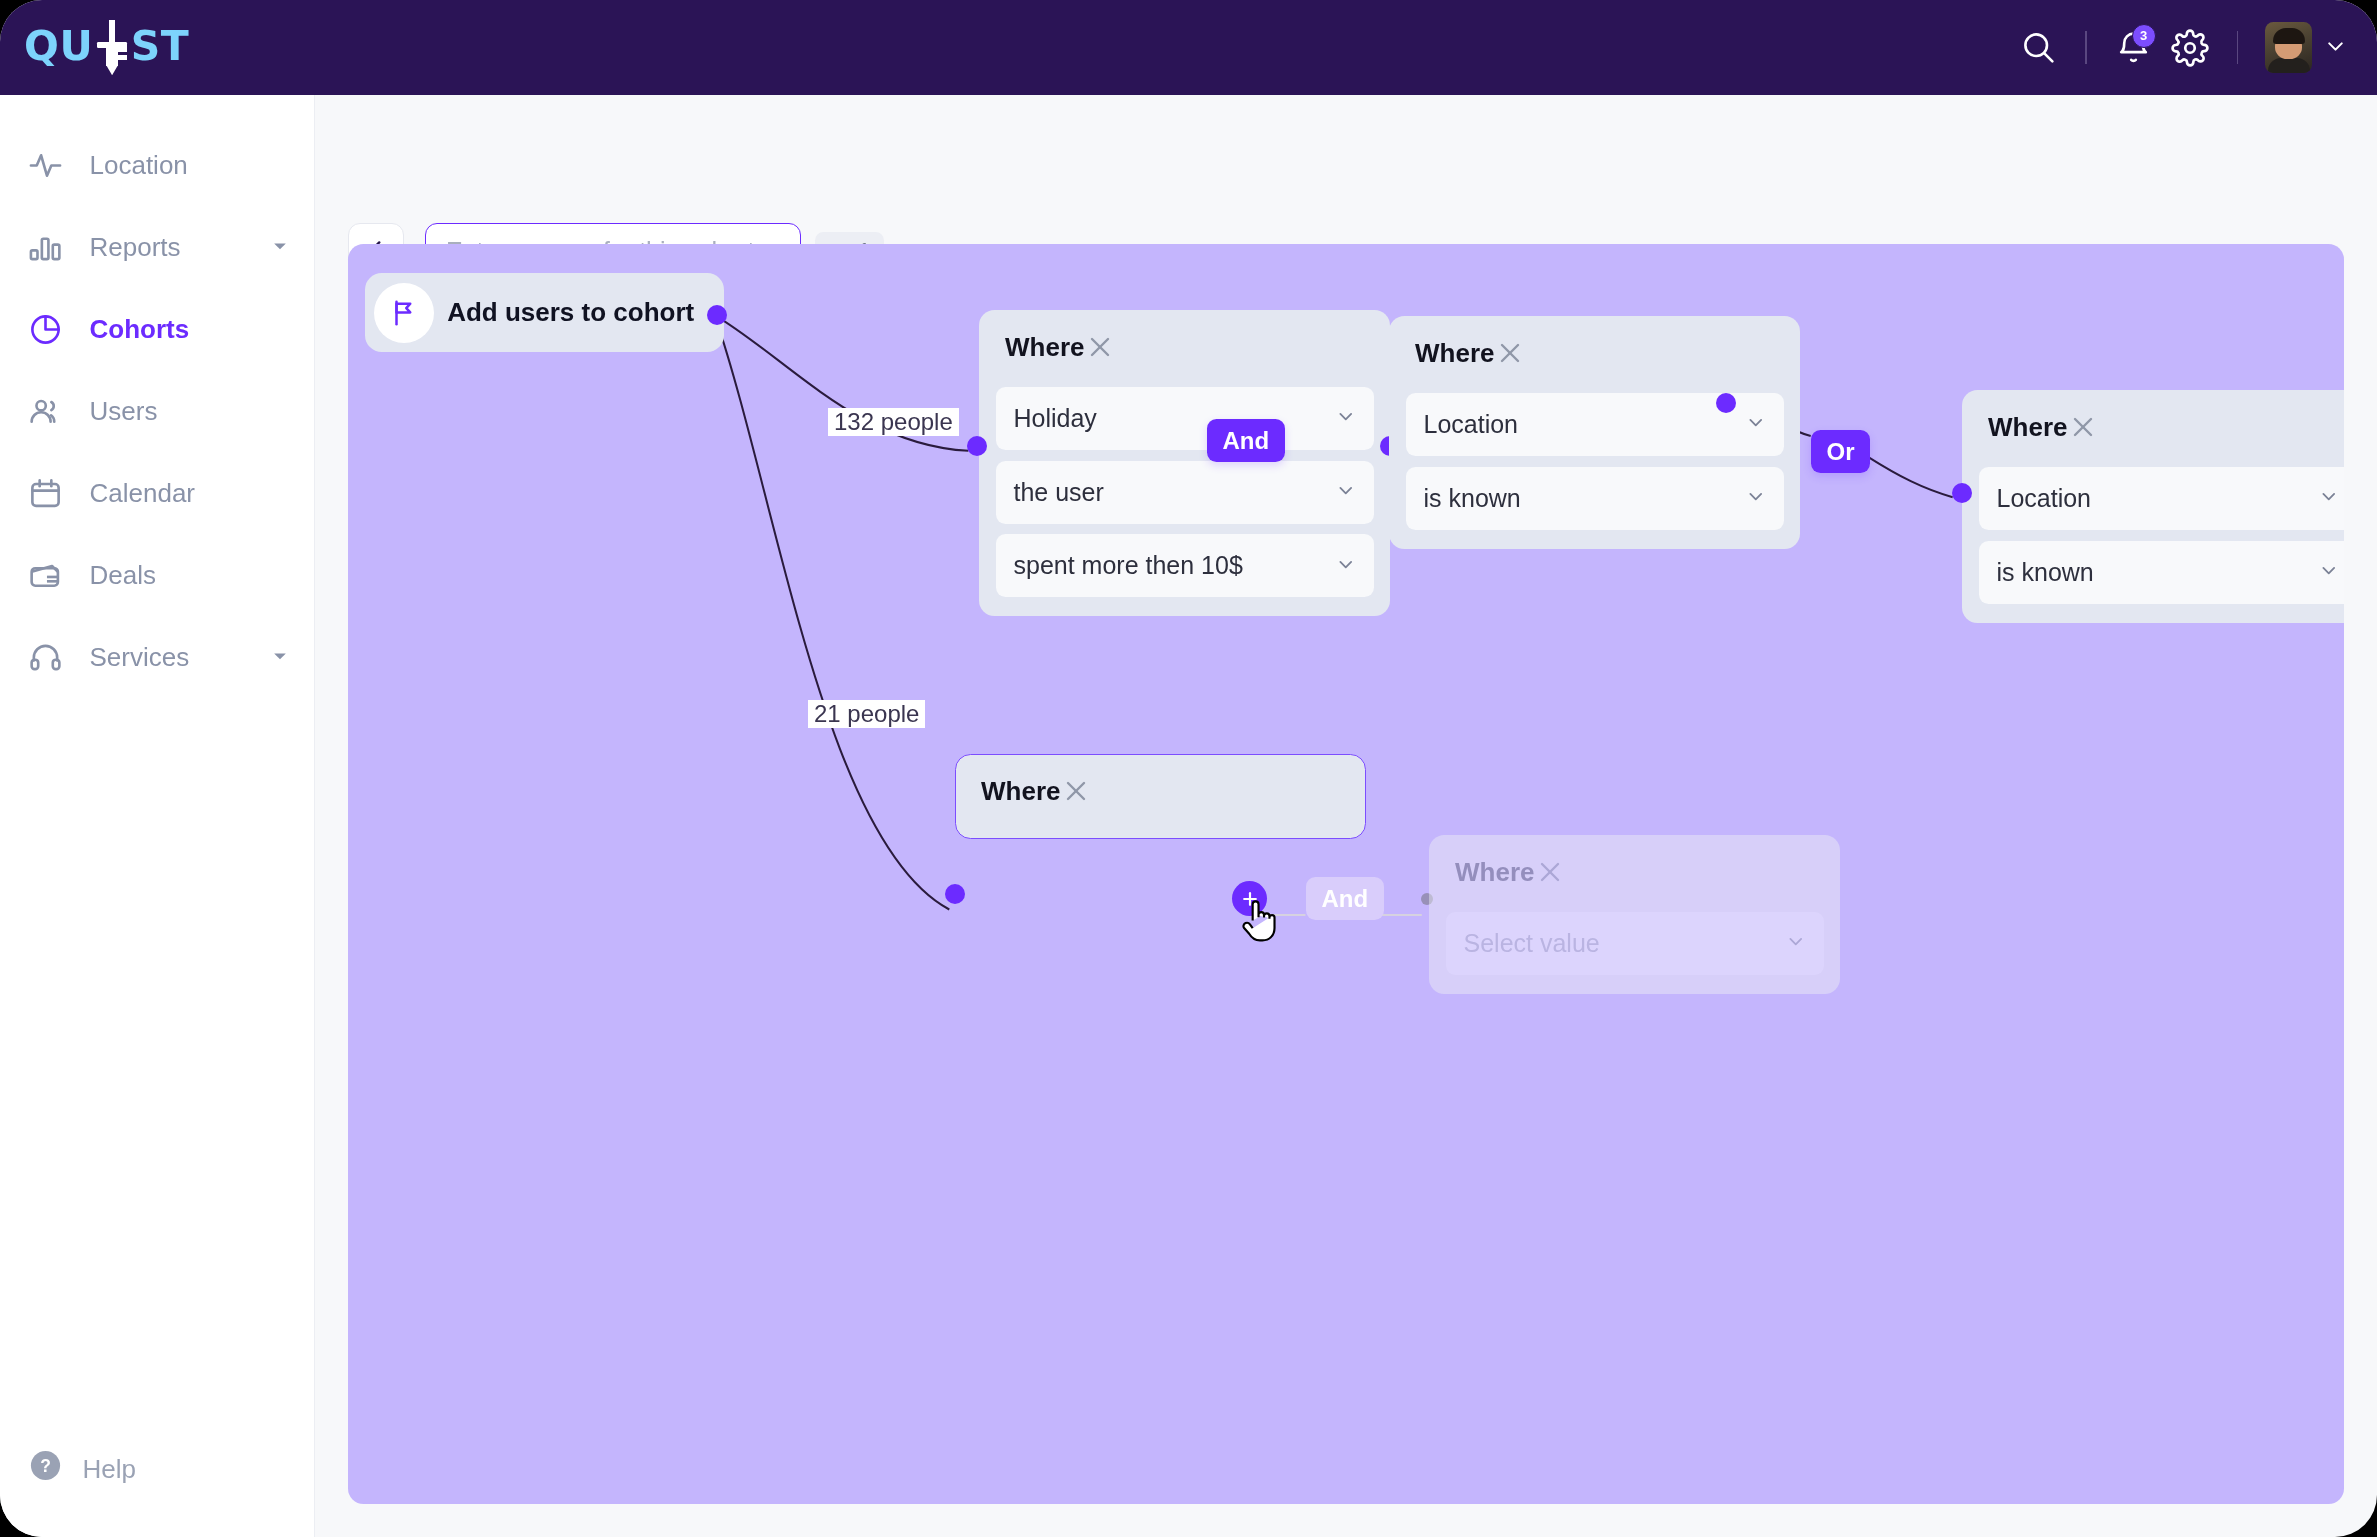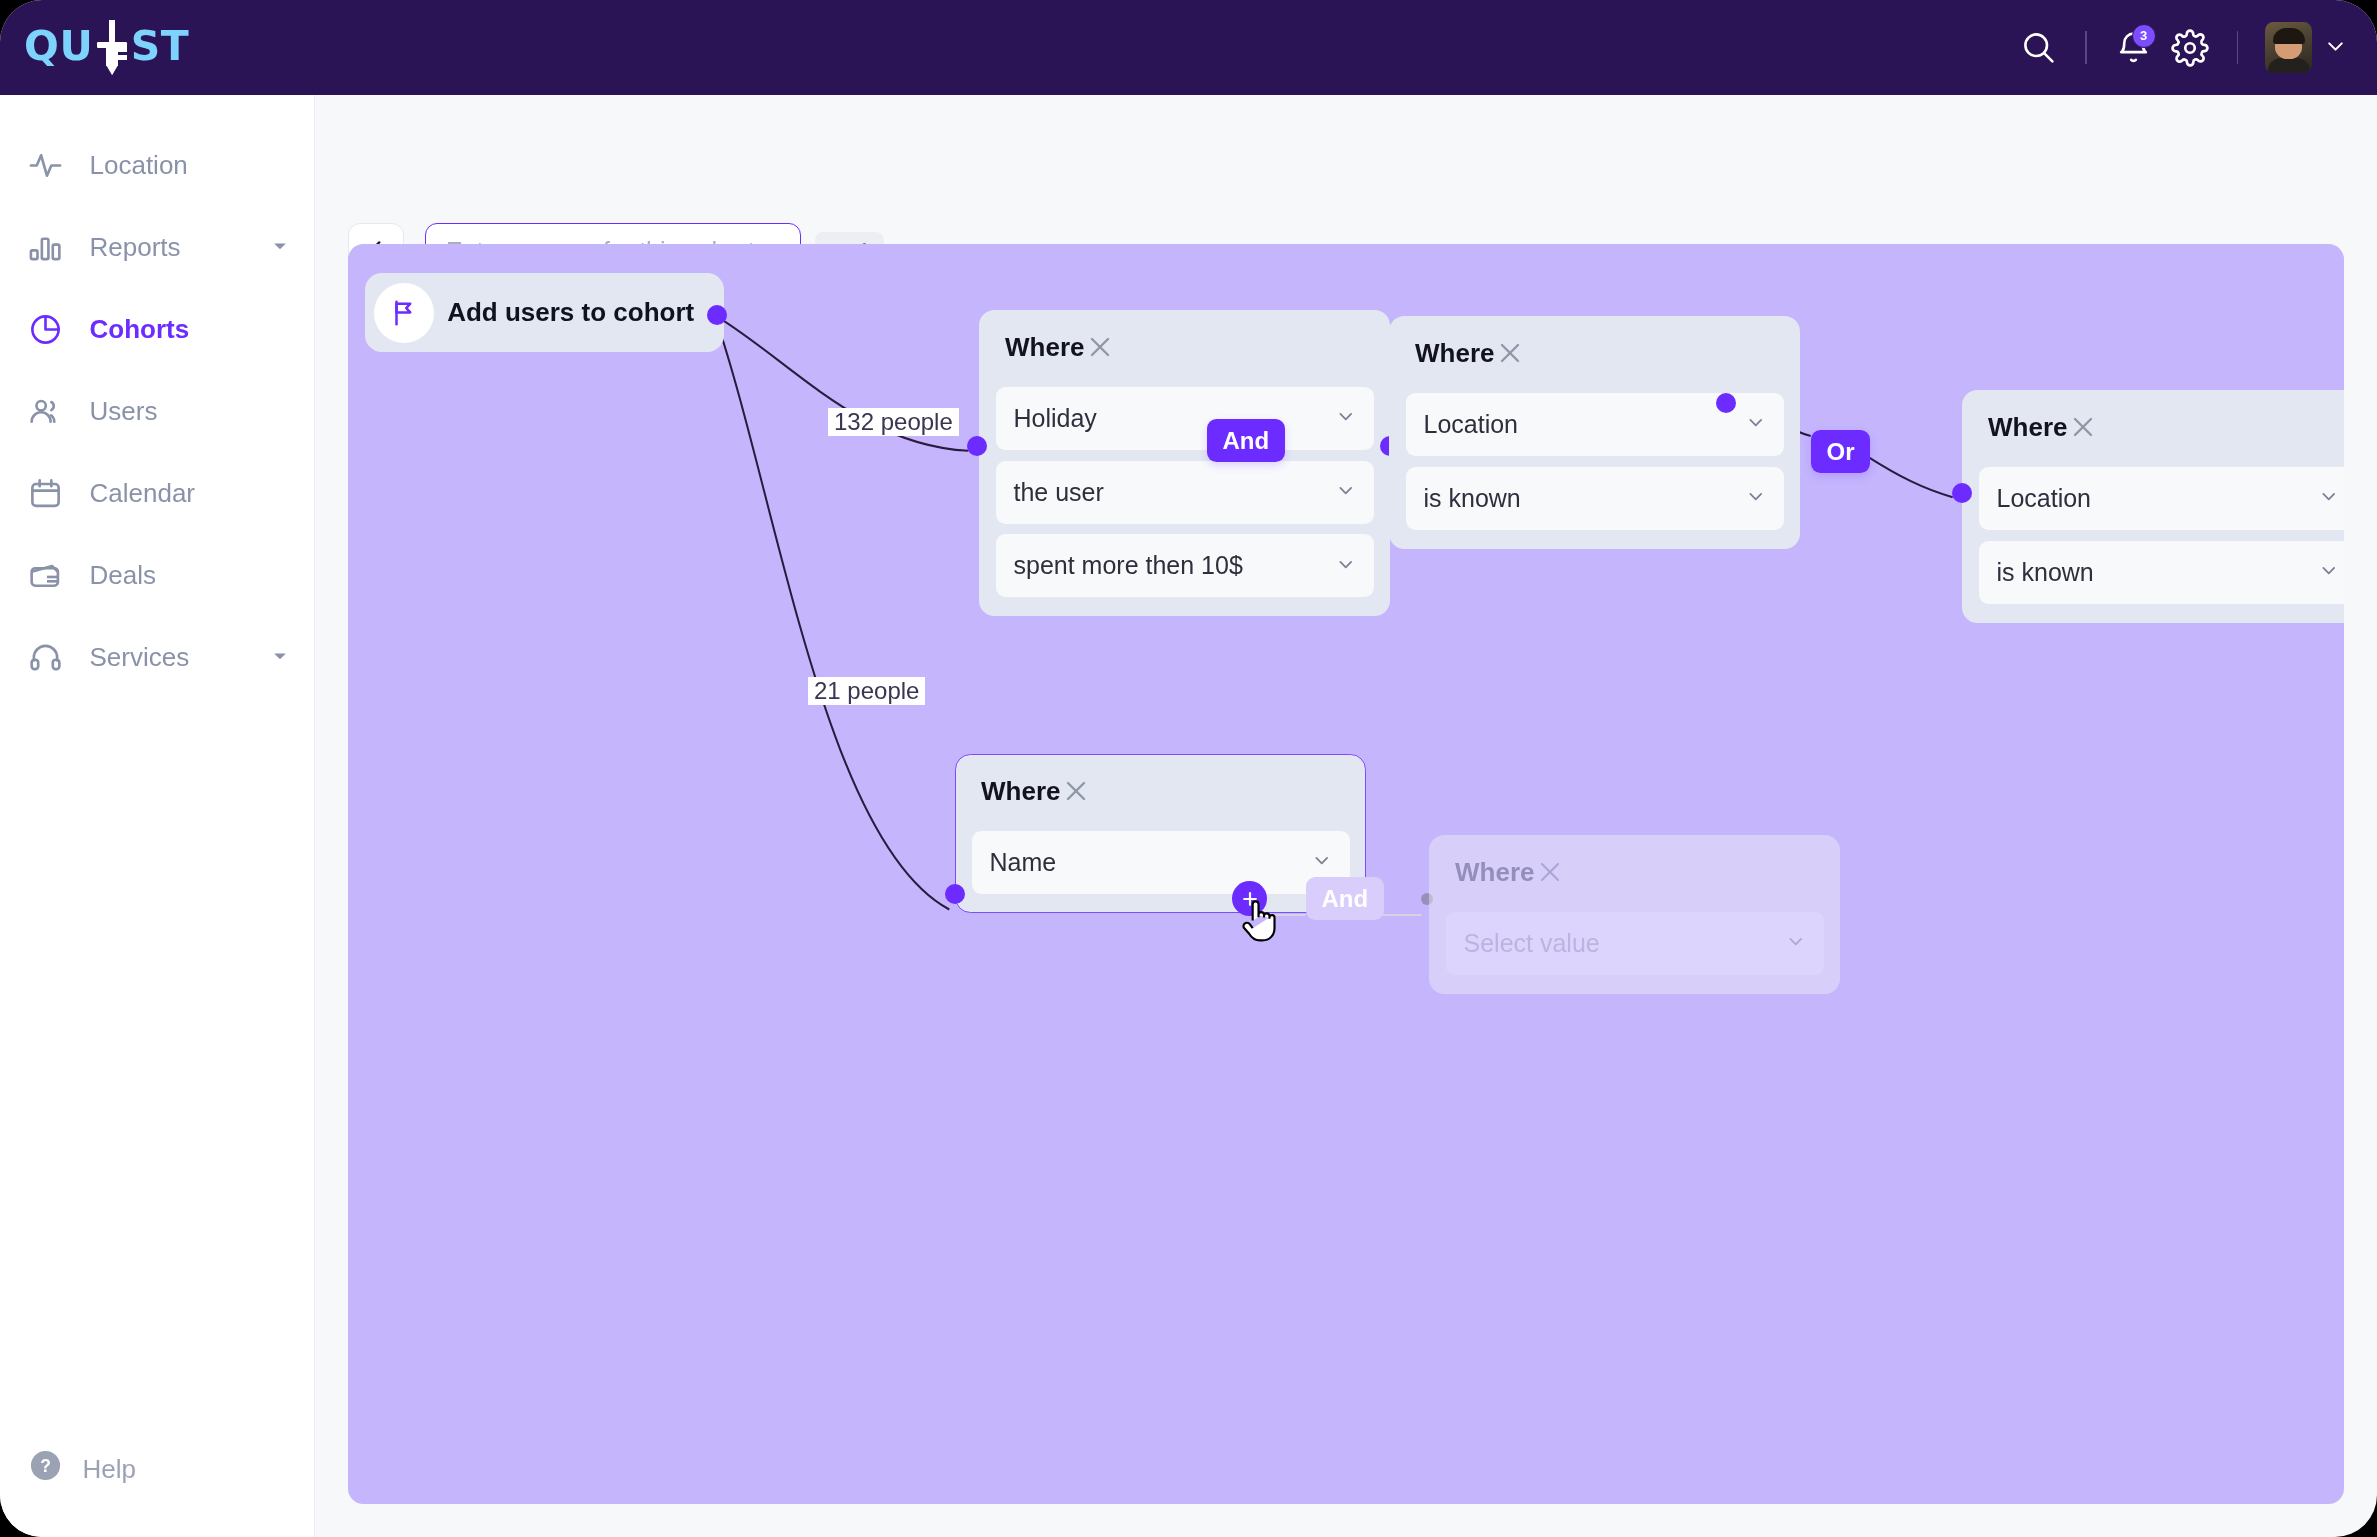--- a/index.html
+++ b/index.html
@@ -401,21 +401,21 @@
             <svg width="30" height="30" viewBox="0 0 24 24" fill="none" stroke="#6c2bff" stroke-width="2" stroke-linecap="round" stroke-linejoin="round">
               <line x1="6" y1="3" x2="6" y2="21"></line>
                 <path d="M6 4.5h11l-3.2 3.6 3.2 3.4H6z"></path>
             </svg>
           </span>
           <span class="lbl">Add users to cohort</span>
         </div>
         <span class="dot" style="left:359px; top:61px;"></span>
 
         <span class="edge-label" style="left:480px; top:164px;">132 people</span>
-        <span class="edge-label" style="left:460px; top:433px;">21 people</span>
+        <span class="edge-label" style="left:460px; top:456px;">21 people</span>
 
         <div class="node" style="left:631px; top:66px;">
           <div class="where-card">
             <div class="card-head">
               <span class="card-title">Where</span>
               <span class="close-x">
                 <svg width="32" height="32" viewBox="0 0 24 24" fill="none" stroke="#9097a8" stroke-width="1.8" stroke-linecap="round">
                     <line x1="6" y1="6" x2="18" y2="18"></line>
                     <line x1="18" y1="6" x2="6" y2="18"></line>
                   </svg>
@@ -520,28 +520,20 @@
           <div class="where-card selected">
             <div class="card-head">
               <span class="card-title">Where</span>
               <span class="close-x">
                 <svg width="32" height="32" viewBox="0 0 24 24" fill="none" stroke="#9097a8" stroke-width="1.8" stroke-linecap="round">
                     <line x1="6" y1="6" x2="18" y2="18"></line>
                     <line x1="18" y1="6" x2="6" y2="18"></line>
                   </svg>
               </span>
             </div>
-            <div class="field">
-              <span>Name</span>
-              <span>
-                <svg width="21.5" height="21.5" viewBox="0 0 24 24" fill="none" stroke="#7b8296" stroke-width="2" stroke-linecap="round" stroke-linejoin="round">
-                    <polyline points="6 10 12 16 18 10"></polyline>
-                  </svg>
-              </span>
-            </div>
           </div>
         </div>
         <span class="dot" style="left:597px; top:640px;"></span>
 
         <div class="plus-handle" style="left:884px; top:637px;">
           <svg width="20" height="20" viewBox="0 0 24 24" fill="none" stroke="#ffffff" stroke-width="2.6" stroke-linecap="round">
               <line x1="12" y1="5" x2="12" y2="19"></line>
               <line x1="5" y1="12" x2="19" y2="12"></line>
             </svg>
         </div>

